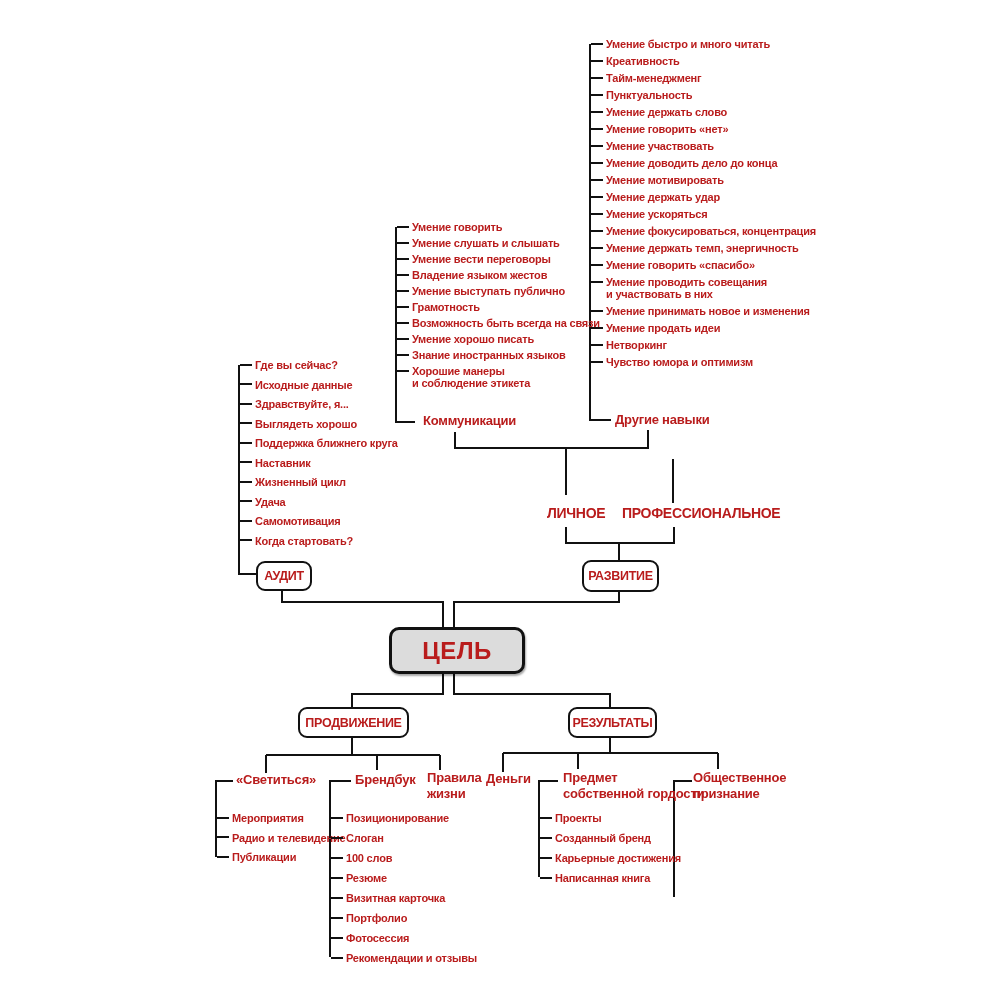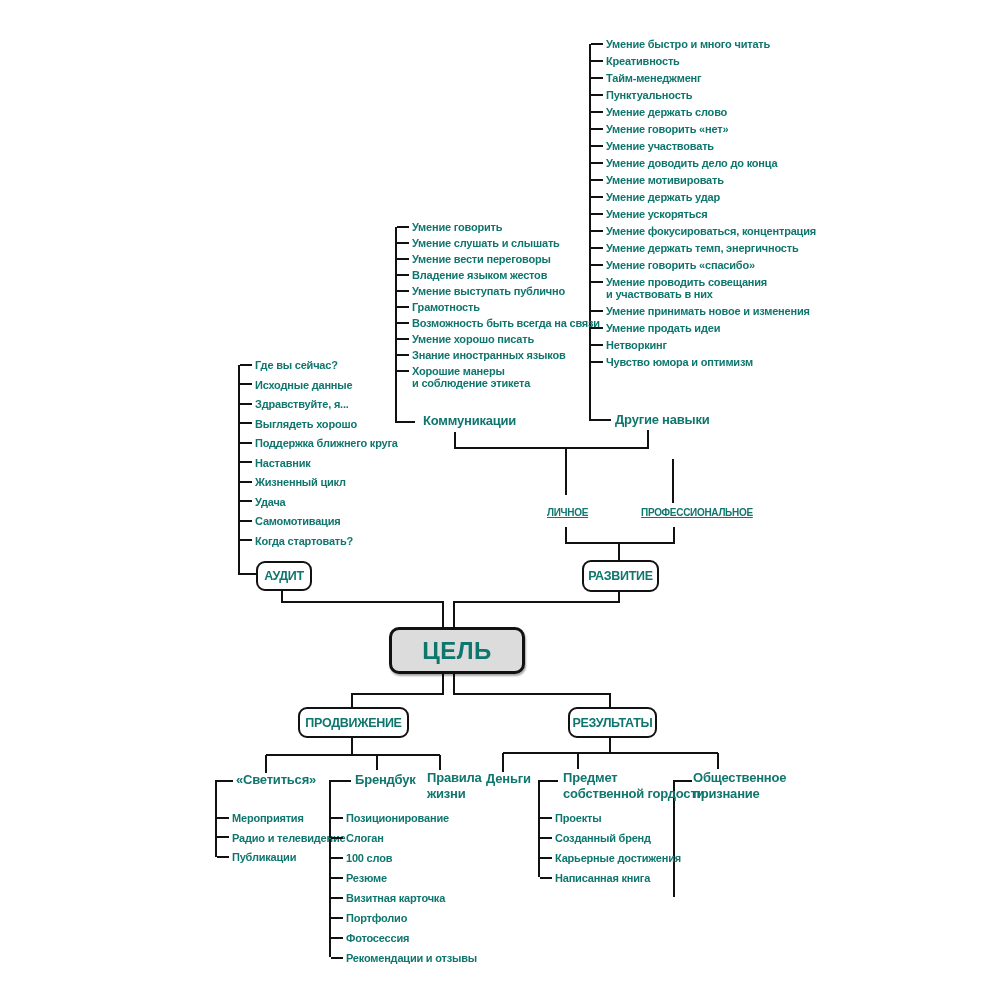--- a/index.html
+++ b/index.html
@@ -1,39 +1,39 @@
 <!DOCTYPE html>
 <html><head>
 <meta charset="utf-8">
 <style>
   html,body{margin:0;padding:0;background:#fff;}
   #canvas{
     position:relative;width:1000px;height:1000px;background:#fff;overflow:hidden;
-    font-family:"Liberation Sans","DejaVu Sans",sans-serif;color:#0f766e;
+    font-family:"Liberation Sans","DejaVu Sans",sans-serif;color:#b91c1c;
   }
   svg.wires{position:absolute;left:0;top:0;}
   .tree-list{position:absolute;margin:0;padding:0;list-style:none;}
   .tree-list li{
     position:relative;font-size:11px;font-weight:bold;line-height:12px;
     letter-spacing:-0.2px;white-space:pre-line;width:max-content;margin:0 0 5px 0;
   }
   .tree-list li::before{
     content:"";position:absolute;left:-15px;top:4.5px;width:12px;height:2px;background:#111;
   }
   .gap4 li{margin-bottom:4px;}
   .gap5 li{margin-bottom:5px;}
   .gap6 li{margin-bottom:6px;}
   .gap75 li{margin-bottom:7.5px;}
   .gap8 li{margin-bottom:8px;}
   .label{
     position:absolute;font-size:13px;font-weight:bold;line-height:12px;
     letter-spacing:-0.2px;white-space:pre-line;width:max-content;
   }
   .label.big2{line-height:16px;}
-  .caps{font-size:10px;letter-spacing:-0.3px;text-decoration:underline;}
+  .caps{font-size:14px;letter-spacing:-0.3px;}
   .node{
     position:absolute;display:flex;align-items:center;justify-content:center;
     background:#fff;border:2.5px solid #111;border-radius:9px;
     font-weight:bold;font-size:12.5px;letter-spacing:-0.3px;white-space:nowrap;
   }
   .node.goal{
     background:#dcdcdc;border-width:3px;border-radius:10px;font-size:24px;
     letter-spacing:0.5px;box-shadow:1px 2px 2px rgba(0,0,0,0.35);
   }
 </style>
@@ -120,21 +120,21 @@
     <li>Поддержка ближнего круга</li>
     <li>Наставник</li>
     <li>Жизненный цикл</li>
     <li>Удача</li>
     <li>Самомотивация</li>
     <li>Когда стартовать?</li>
   </ul>
 
 
   <div class="label caps" style="left:547px;top:507px;">ЛИЧНОЕ</div>
-  <div class="label caps" style="left:641px;top:507px;text-align:center;">ПРОФЕССИОНАЛЬНОЕ</div>
+  <div class="label caps" style="left:622px;top:507px;text-align:center;">ПРОФЕССИОНАЛЬНОЕ</div>
 
   <div class="node" style="left:256px;top:561px;width:52px;height:26px;">АУДИТ</div>
   <div class="node" style="left:582px;top:560px;width:73px;height:28px;">РАЗВИТИЕ</div>
   <div class="node goal" style="left:389px;top:627px;width:130px;height:41px;">ЦЕЛЬ</div>
   <div class="node" style="left:298px;top:707px;width:107px;height:27px;">ПРОДВИЖЕНИЕ</div>
   <div class="node" style="left:568px;top:707px;width:85px;height:27px;">РЕЗУЛЬТАТЫ</div>
 
   <div class="label" style="left:236px;top:774px;">«Светиться»</div>
   <ul class="tree-list gap75" style="left:232px;top:812px;">
     <li>Мероприятия</li>

